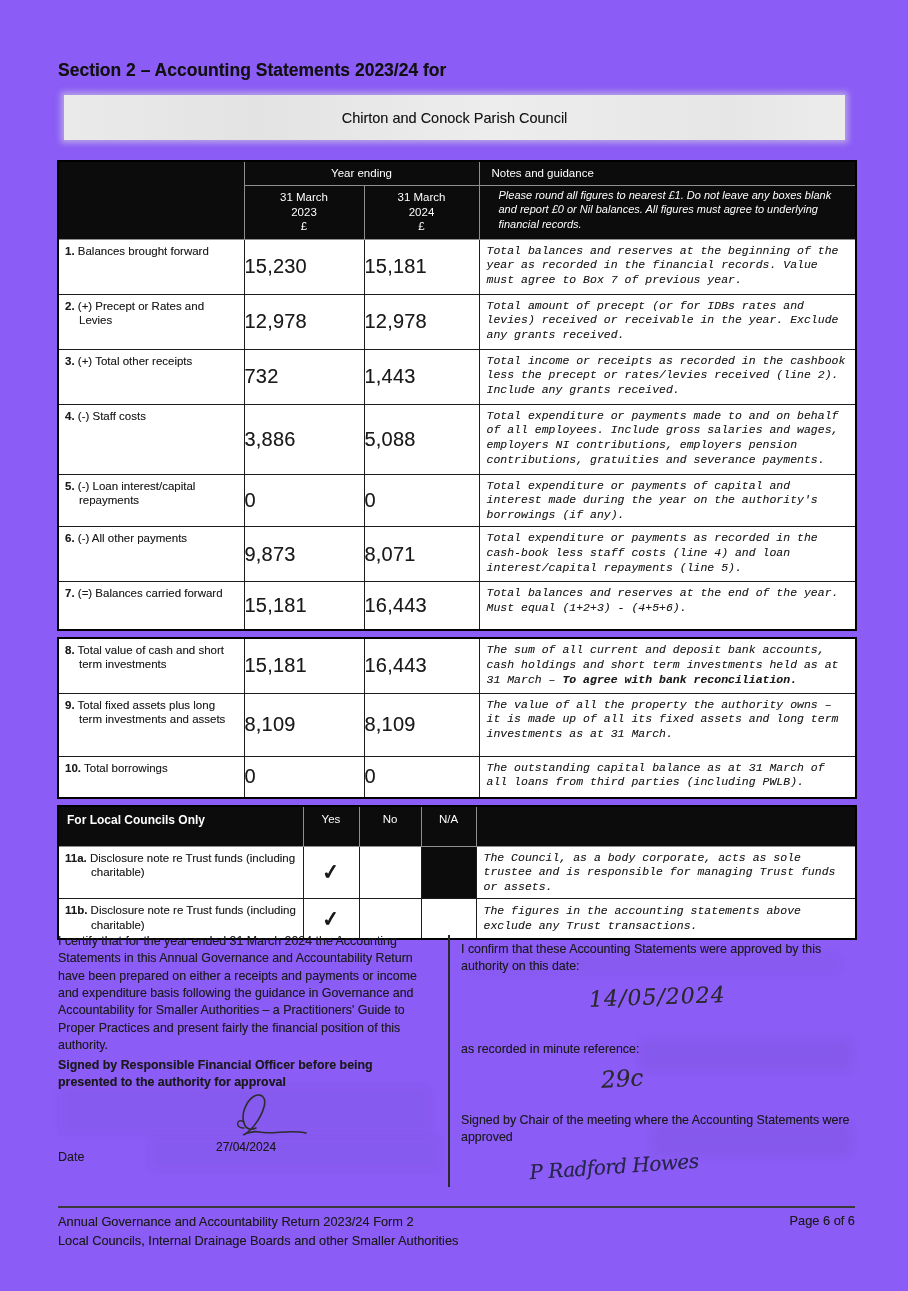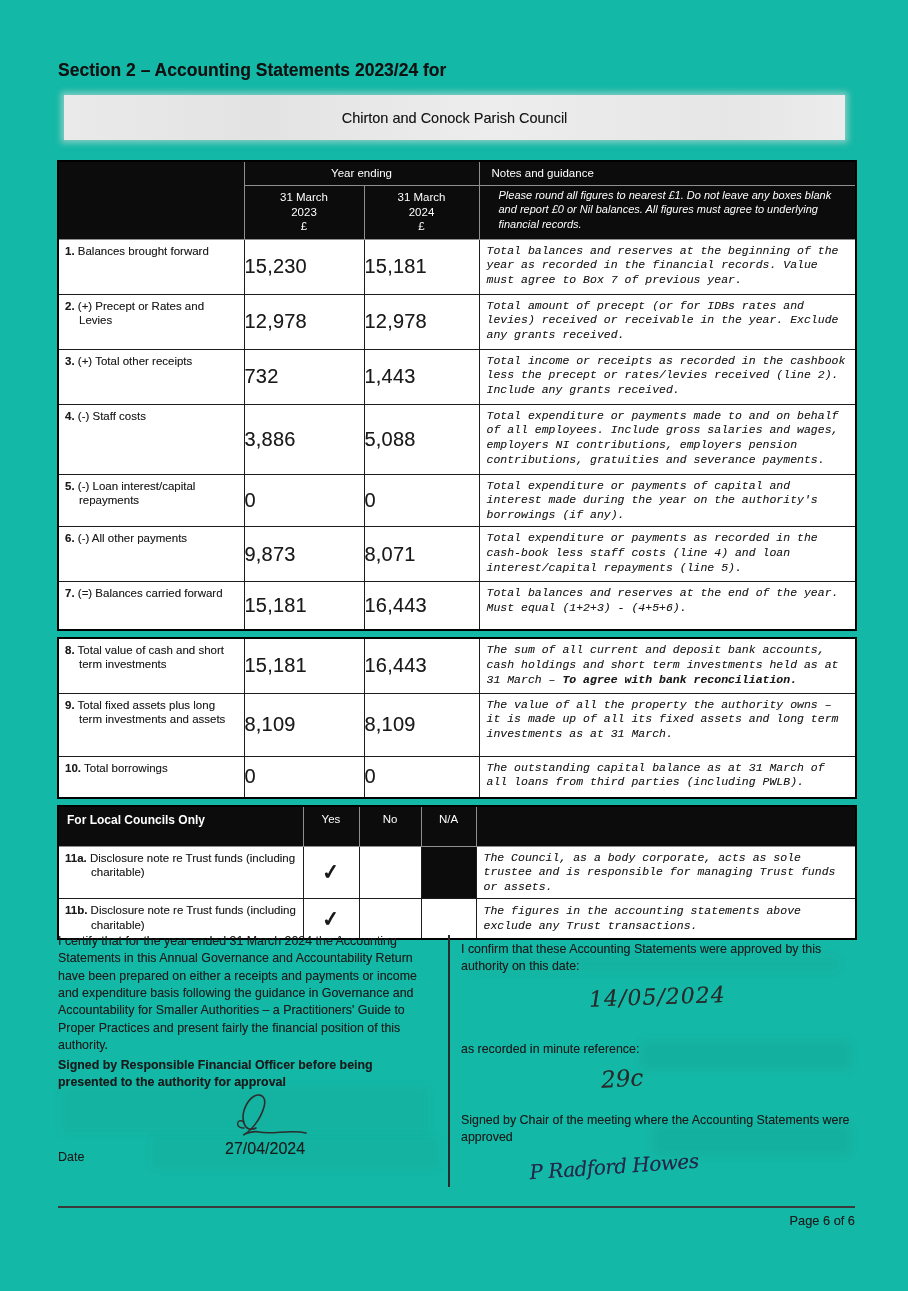--- a/index.html
+++ b/index.html
@@ -2,21 +2,21 @@
 <html><head>
 <meta charset="utf-8">
 <style>
   * { margin:0; padding:0; box-sizing:border-box; }
   html,body { background:#ffffff; }
   body {
     width:908px; height:1291px; position:relative;
     font-family:"Liberation Sans", sans-serif; color:#1a1a1a;
     text-shadow:0 0 0.5px rgba(0,0,0,.35);
   }
-  .page { position:absolute; inset:0; width:908px; height:1291px; overflow:hidden; background:#14b8a6; }
+  .page { position:absolute; inset:0; width:908px; height:1291px; overflow:hidden; background:#8b5cf6; }
 
   .section-title { position:absolute; left:58px; top:60px; font-size:17.5px; font-weight:bold; color:#111; }
 
   .council-band {
     position:absolute; left:64px; top:95px; width:781px; height:45px;
     background:linear-gradient(90deg,#eaeaea,#e3e3e3 25%,#ededed 55%,#e6e6e6 85%,#ececec);
     box-shadow:0 0 6px 3px rgba(220,220,220,.55);
     display:flex; align-items:center; justify-content:center;
   }
   .council-name { font-size:14.5px; color:#161616; }
@@ -61,21 +61,21 @@
 
   .cert { position:absolute; left:58px; top:933px; width:797px; height:258px; }
   .cert-divider { position:absolute; left:390px; top:2px; width:2px; height:252px; background:#2a2a2a; }
   .cert-left { position:absolute; left:0; top:0; width:372px; }
   .cert-right { position:absolute; left:403px; top:8px; width:394px; }
   .cert-text { font-size:12.4px; line-height:1.4; color:#1b1b1b; }
   .cert-bold { font-size:12.4px; line-height:1.4; font-weight:bold; margin-top:2px; }
   .rfo-sig { position:absolute; left:152px; top:155px; width:110px; height:60px; }
   .date-row { position:absolute; left:0; top:205px; width:372px; }
   .date-label { position:absolute; left:0; top:12px; font-size:12.5px; }
-  .date-value { position:absolute; left:167px; top:2px; font-size:16px; }
+  .date-value { position:absolute; left:158px; top:2px; font-size:12px; }
 
   .hand { font-family:"DejaVu Serif", serif; font-style:italic; color:#2a2a2a; }
   .hand-date { margin-top:6px; margin-left:128px; font-size:22px; transform:rotate(-2deg); letter-spacing:1px; }
   .minute-label { margin-top:34px; }
   .hand-minute { margin-top:2px; margin-left:140px; font-size:23px; transform:rotate(-3deg); }
   .chair-label { margin-top:26px; }
   .chair-sig { margin-top:2px; margin-left:68px; font-size:20px; color:#26264a; transform:rotate(-4deg); letter-spacing:-.5px; }
 
   .footer-rule { position:absolute; left:58px; top:1206px; width:797px; border-top:2px solid #3a3a3a; }
   .footer-left { position:absolute; left:58px; top:1213px; font-size:12.8px; line-height:1.45; color:#1b1b1b; }
@@ -283,20 +283,22 @@
       <div class="hand hand-date">14/05/2024</div>
       <p class="cert-text minute-label">as recorded in minute reference:</p>
       <div class="hand hand-minute">29c</div>
       <p class="cert-text chair-label">Signed by Chair of the meeting where the Accounting Statements were approved</p>
       <div class="hand chair-sig">P Radford Howes</div>
     </div>
   </div>
 
   <div class="footer-rule"></div>
   <div class="footer-left">
+    <div>Annual Governance and Accountability Return 2023/24 Form 2</div>
+    <div>Local Councils, Internal Drainage Boards and other Smaller Authorities</div>
   </div>
   <div class="footer-page">Page 6 of 6</div>
 
   <div class="artifact" style="left:640px;top:1040px;width:212px;height:30px;"></div>
   <div class="artifact" style="left:652px;top:1124px;width:200px;height:32px;"></div>
   <div class="artifact" style="left:470px;top:955px;width:370px;height:18px;background:rgba(40,40,40,.03);"></div>
   <div class="artifact" style="left:60px;top:1086px;width:370px;height:48px;background:rgba(40,40,40,.03);"></div>
   <div class="artifact" style="left:150px;top:1136px;width:290px;height:34px;background:rgba(40,40,40,.03);"></div>
 
 </div>

